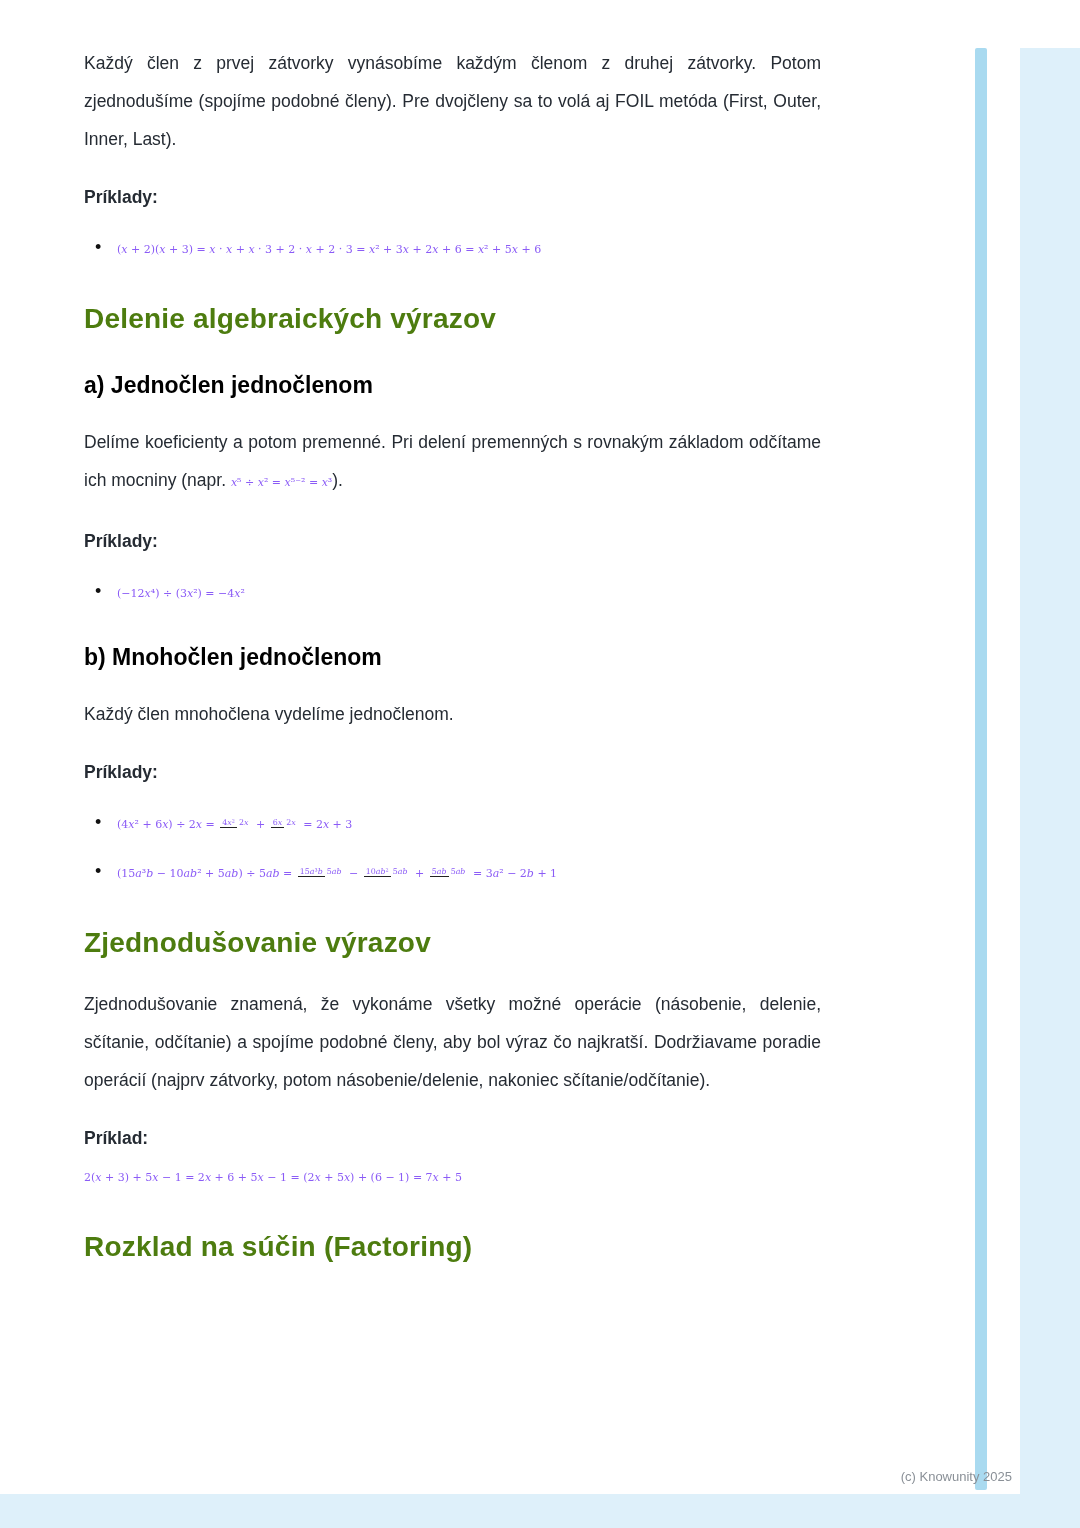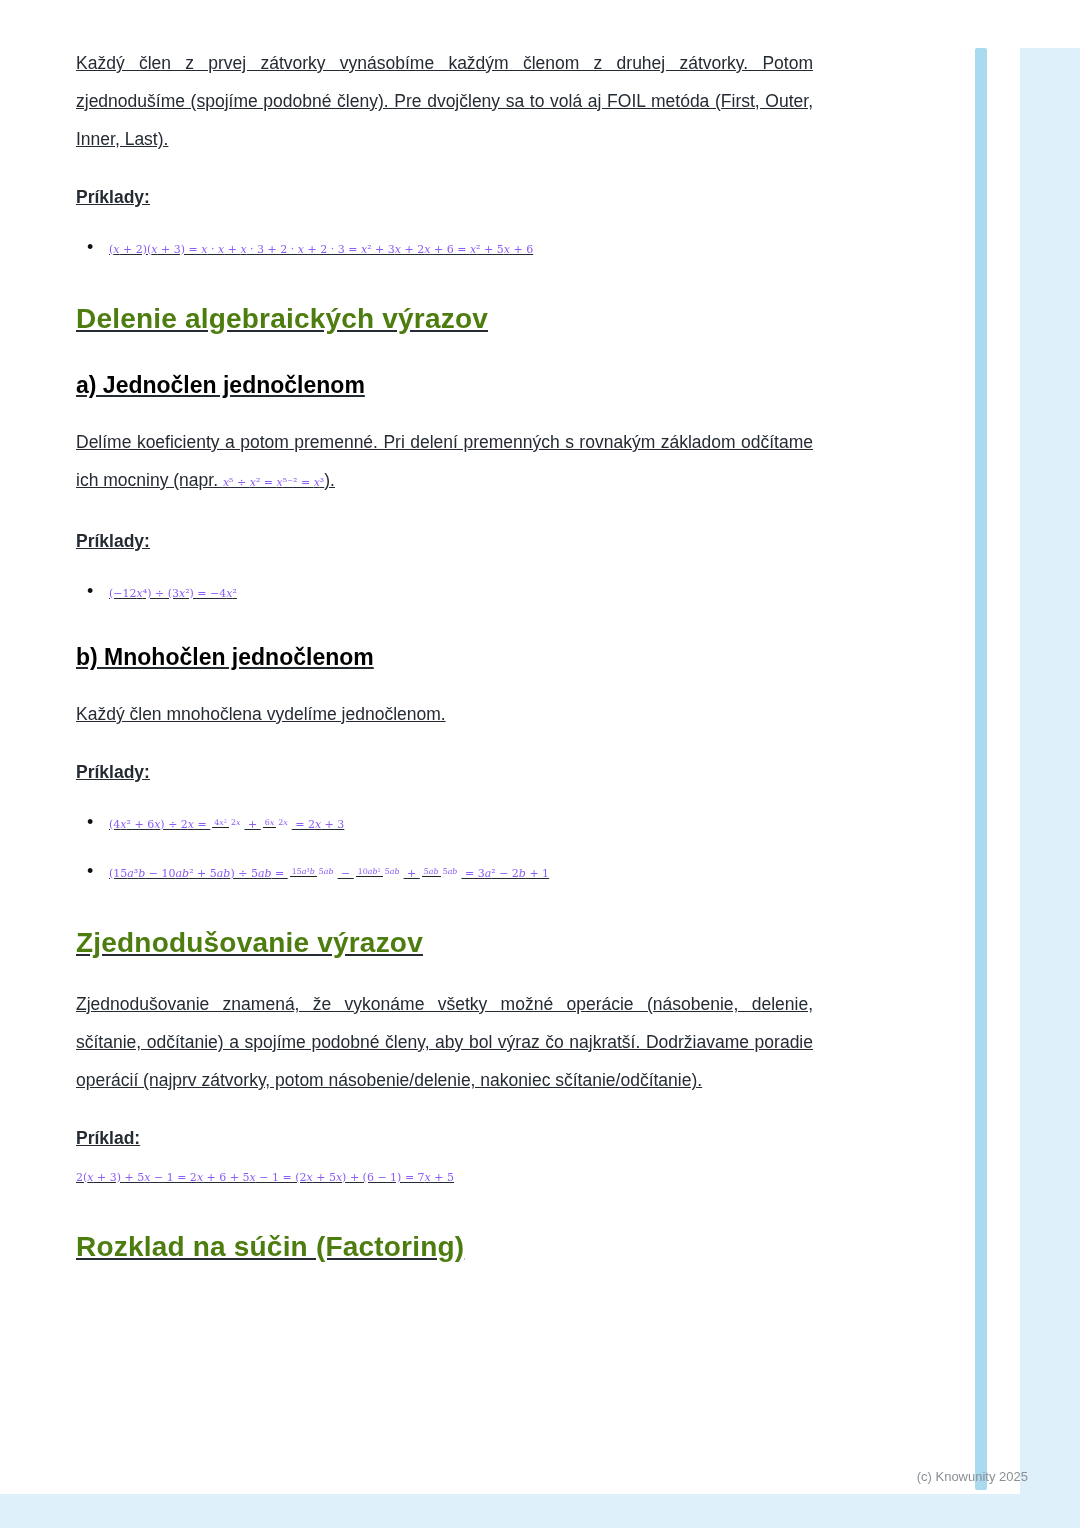--- a/index.html
+++ b/index.html
@@ -10,23 +10,23 @@
     color: #252b33;
     position: relative;
     overflow: hidden;
   }
   .page { position: absolute; inset: 0; }
 
   
   .side-band   { position: absolute; top: 48px; right: 0; width: 60px; bottom: 0; background: #def0fa; }
   .side-stripe { position: absolute; top: 48px; right: 93px; width: 12px; height: 1442px; background: #a9daf0; border-radius: 2px; }
   .bottom-band { position: absolute; left: 0; bottom: 0; width: 100%; height: 34px; background: #def0fa; }
-  .footer { position: absolute; right: 52px; bottom: 44px; font-size: 13px; color: #8a9097; z-index: 2; margin-top: 16px; }
+  .footer { position: absolute; right: 68px; bottom: 44px; font-size: 13px; color: #8a9097; z-index: 2; margin-top: 16px; }
 
-  .content { position: absolute; left: 76px; top: 0; width: 737px; padding-top: 44px; text-decoration: underline; }
+  .content { position: absolute; left: 84px; top: 0; width: 737px; padding-top: 44px; }
 
   p.body-text { font-size: 17.5px; line-height: 38px; text-align: justify; }
   .label { font-weight: bold; font-size: 17.5px; line-height: 38px; margin-top: 20px; }
 
   h1 { color: #4d7c0f; font-size: 28px; line-height: 36px; font-weight: bold; margin-top: 36px; letter-spacing: 0.2px; }
   h2 { color: #000000; font-size: 23px; line-height: 28px; font-weight: bold; margin-top: 34px; }
   h1 + p.body-text, h2 + p.body-text { margin-top: 24px; }
 
   ul.bullets { list-style: none; margin-top: 16px; }
   ul.bullets li { position: relative; padding-left: 33px; font-size: 17.5px; line-height: 30px; margin-bottom: 16px; }

